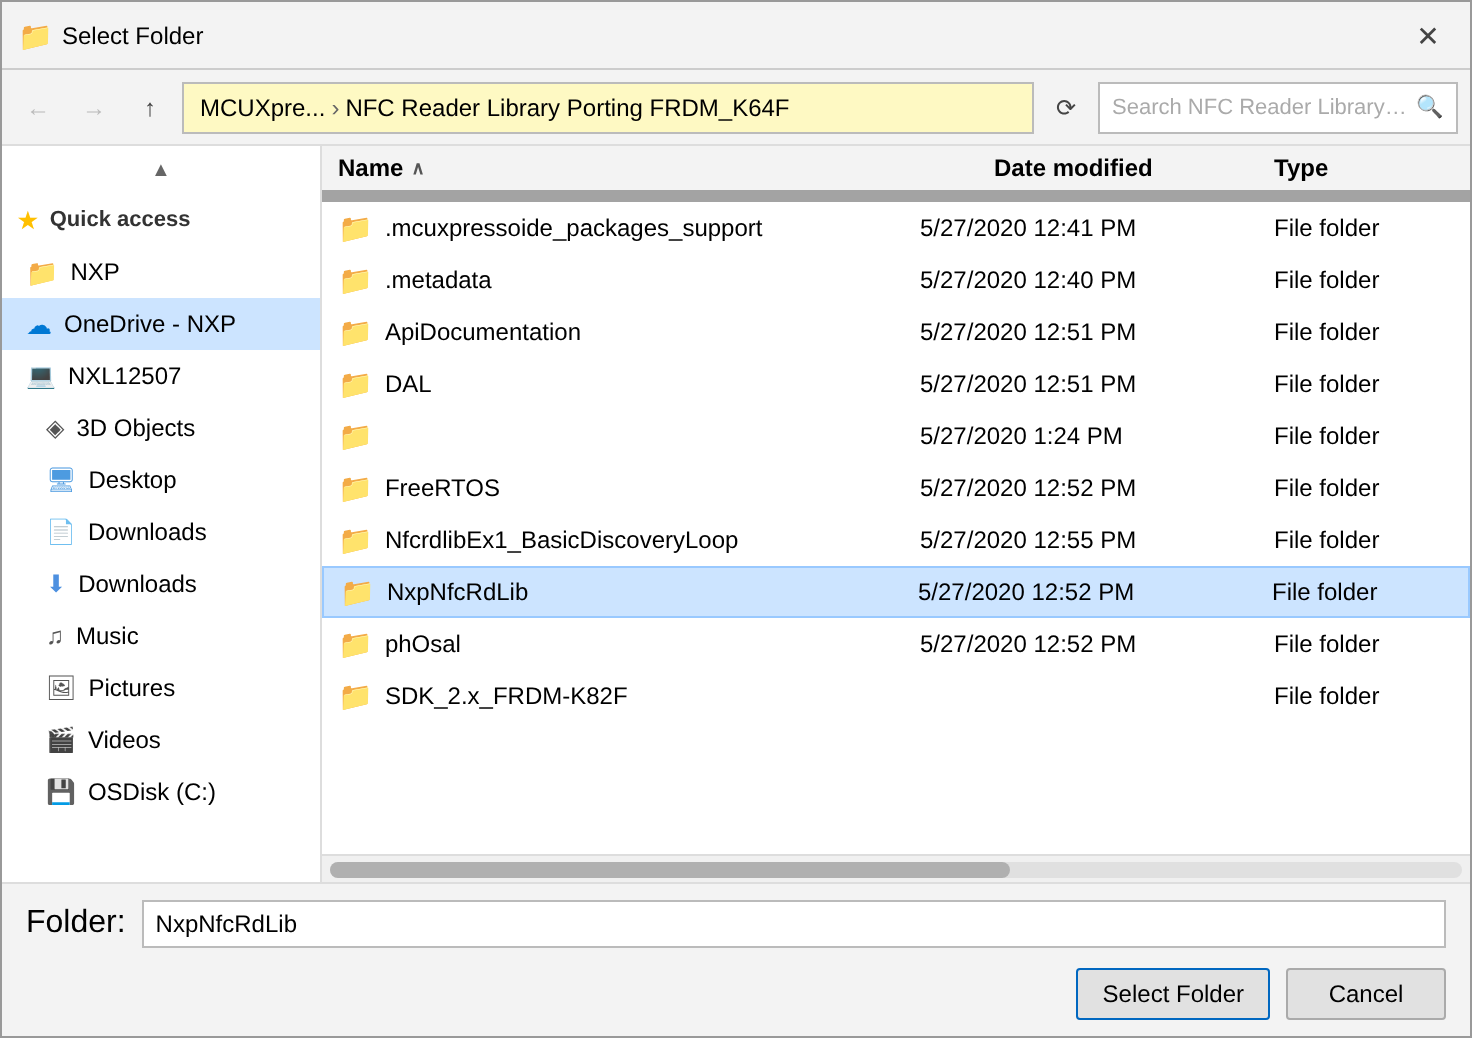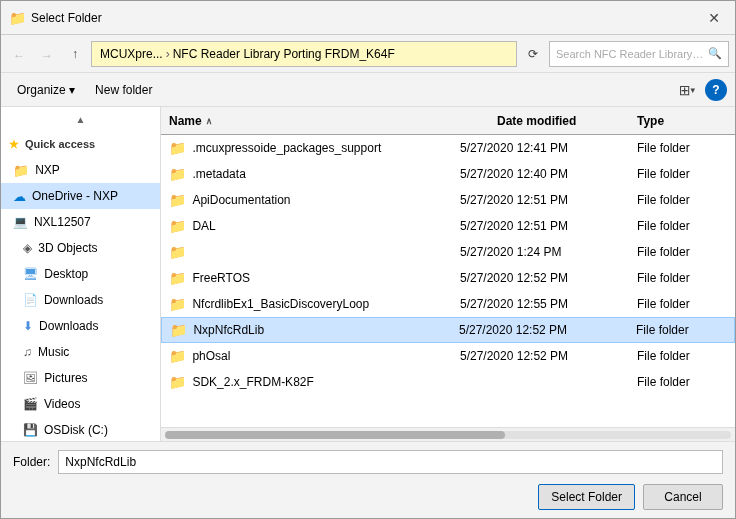--- a/index.html
+++ b/index.html
@@ -172,21 +172,21 @@
       flex: 1;
       display: flex;
       flex-direction: column;
       overflow: hidden;
     }
     .file-list-header {
       display: flex;
       align-items: center;
       padding: 4px 8px;
       background: #f3f3f3;
-      border-bottom: 1px solid #a3a3a3;
+      border-bottom: 6px solid #a3a3a3;
       font-size: 12px;
       color: #000;
       font-weight: 600;
       flex-shrink: 0;
       height: 28px;
     }
     .col-name { flex: 1; min-width: 0; display: flex; align-items: center; gap: 4px; cursor: pointer; }
     .col-date { width: 140px; cursor: pointer; }
     .col-type { width: 90px; cursor: pointer; }
     .col-sort-arrow { font-size: 9px; color: #555; }
@@ -231,21 +231,21 @@
     
     .footer {
       background: #f3f3f3;
       border-top: 1px solid #ddd;
       padding: 8px 12px;
       flex-shrink: 0;
     }
     .folder-row {
       display: flex; align-items: center; gap: 8px; margin-bottom: 10px;
     }
-    .folder-label { font-size: 12px; color: #000; }
+    .folder-label { font-size: 16px; color: #000; }
     .folder-input {
       flex: 1;
       height: 24px;
       border: 1px solid #bbb;
       padding: 0 6px;
       font-size: 12px;
       background: #fff;
       outline: none;
     }
     .btn-row { display: flex; justify-content: flex-end; gap: 8px; }
@@ -284,30 +284,20 @@
       <span class="breadcrumb-separator">›</span>
       <span>NFC Reader Library Porting FRDM_K64F</span>
     </div>
     <button class="nav-btn">⟳</button>
     <div class="search-box">
       <span style="flex:1; color:#aaa; font-size:11px; white-space:nowrap; overflow:hidden; text-overflow:ellipsis;">Search NFC Reader Library Por...</span>
       <span class="search-icon">🔍</span>
     </div>
   </div>
 
-  <div class="toolbar">
-    <button class="toolbar-btn">Organize ▾</button>
-    <button class="toolbar-btn">New folder</button>
-    <div class="toolbar-sep"></div>
-    <button class="view-btn">
-      <span style="font-size:14px;">⊞</span>
-      <span style="font-size:9px;">▾</span>
-    </button>
-    <button class="help-btn">?</button>
-  </div>
 
   <div class="main-area">
 
     <div class="sidebar">
       <div class="sidebar-scroll-arrow">▲</div>
 
       <div class="sidebar-item section-header">
         <span style="color:#ffc000;">★</span>
         <span>Quick access</span>
       </div>

